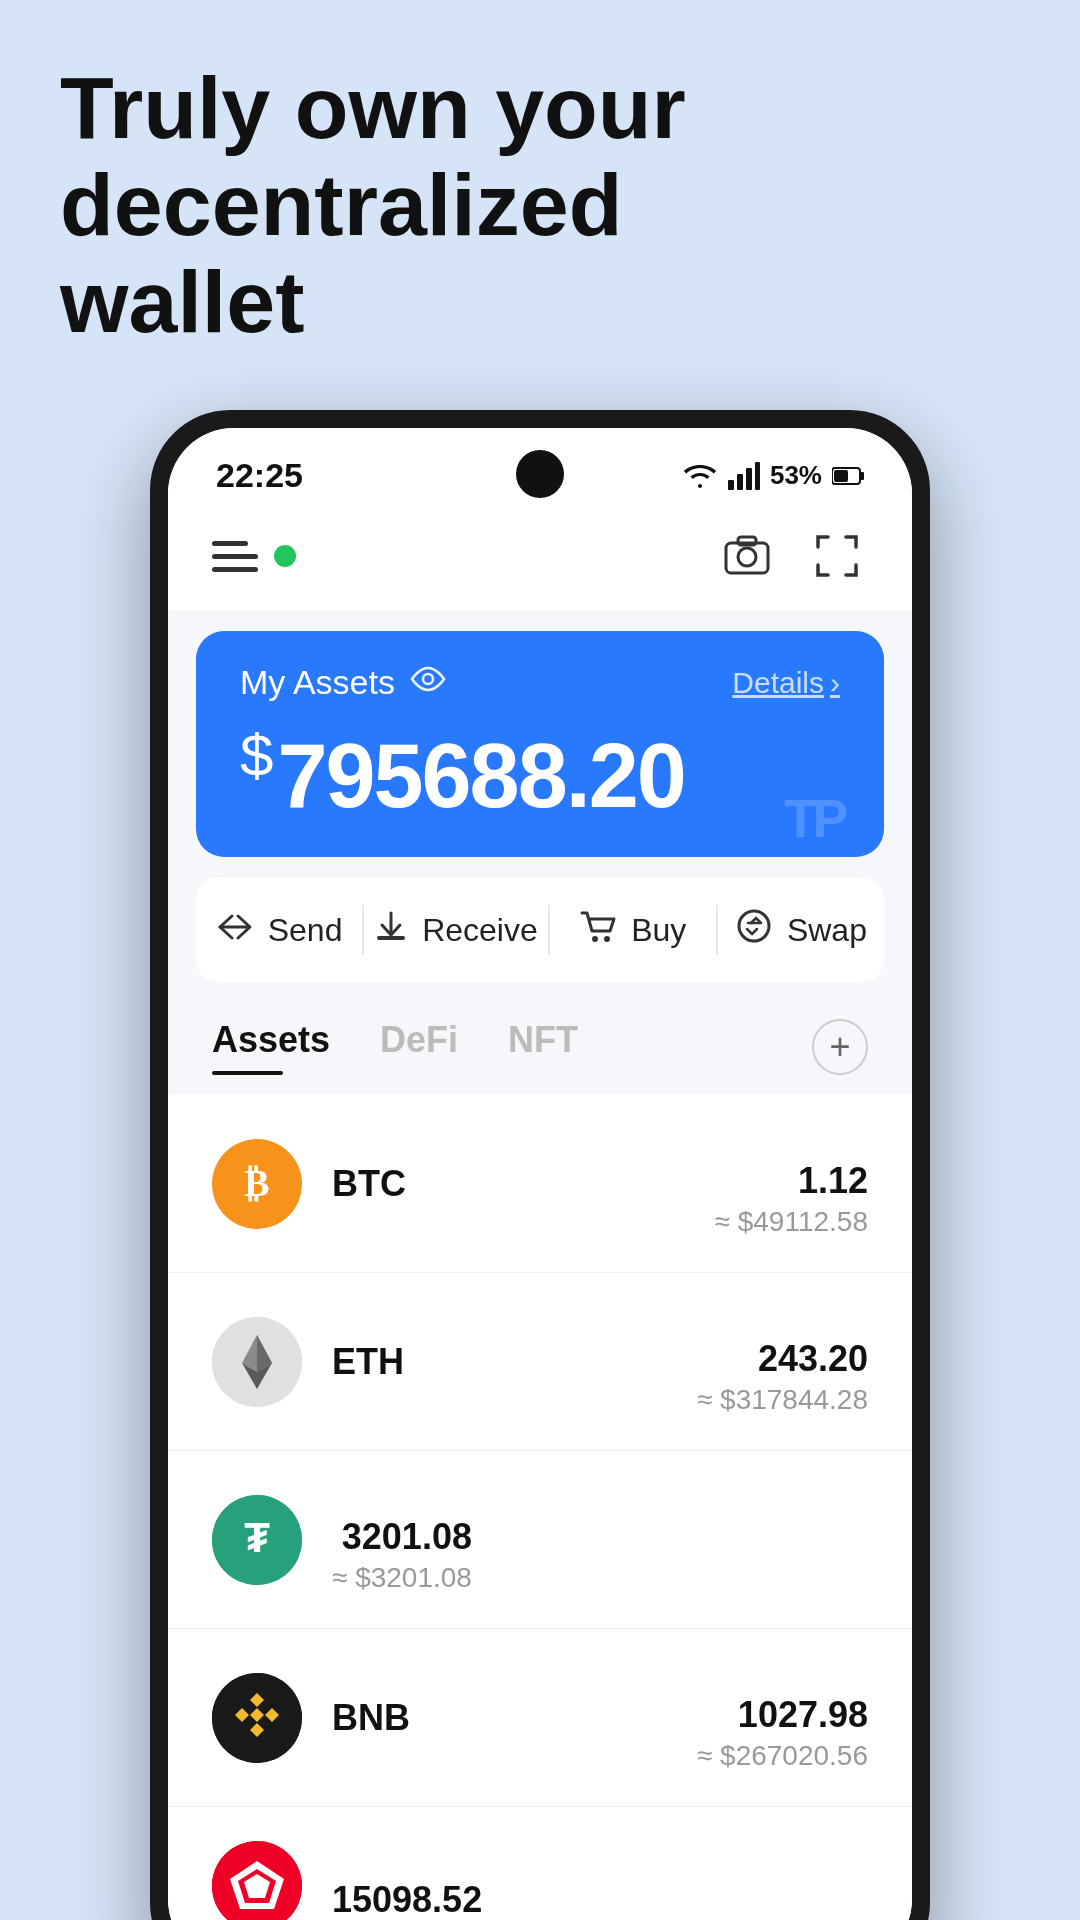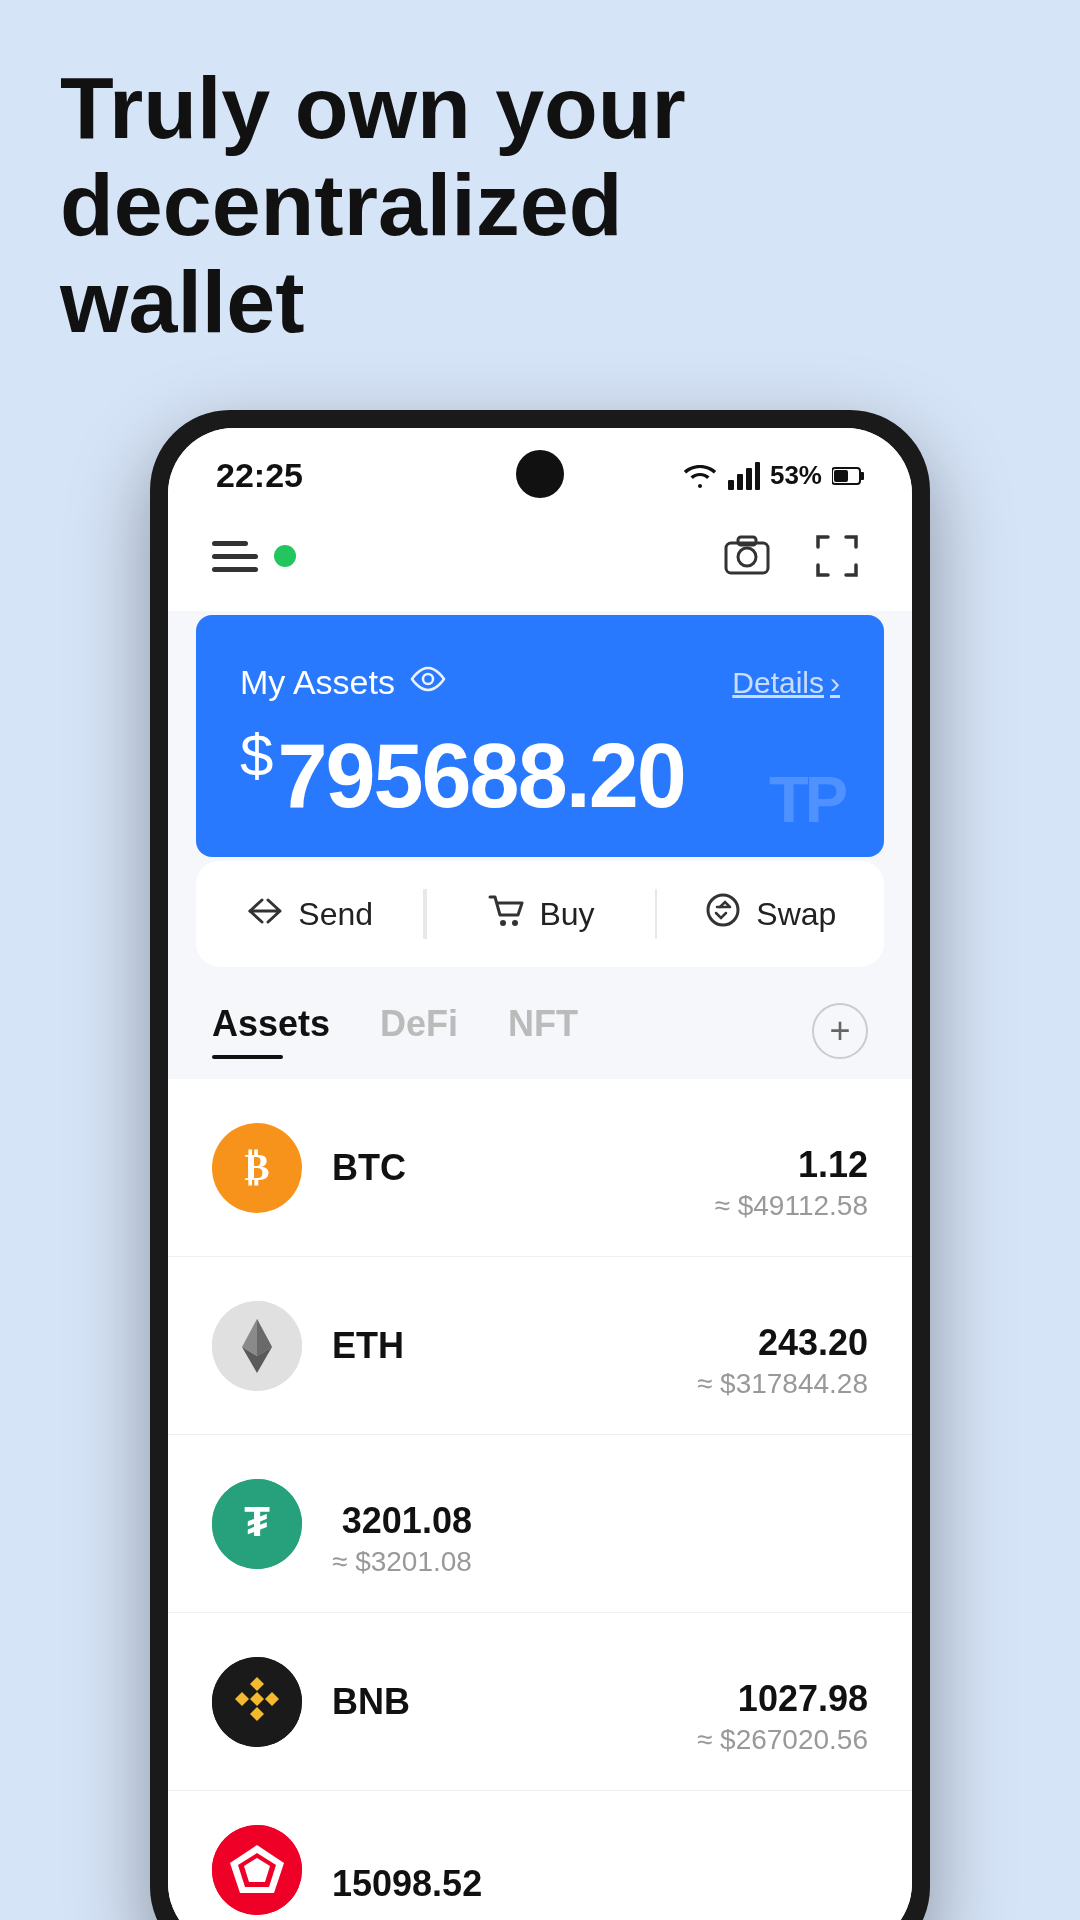--- a/index.html
+++ b/index.html
@@ -140,23 +140,23 @@
       display: flex;
       align-items: center;
       justify-content: center;
       font-size: 36px;
       color: #333;
     }
 
     
     .balance-card {
       background: #2979ff;
-      margin: 4px 28px;
-      border-radius: 16px;
-      padding: 48px 44px 36px;
+      margin: 20px 28px;
+      border-radius: 28px;
+      padding: 32px 44px 36px;
       position: relative;
       overflow: hidden;
     }
 
     .card-header {
       display: flex;
       align-items: center;
       justify-content: space-between;
       margin-bottom: 24px;
     }
@@ -195,22 +195,22 @@
     .balance-dollar {
       font-size: 60px;
       font-weight: 400;
       vertical-align: super;
       margin-right: 6px;
     }
 
     .tp-logo {
       position: absolute;
       right: 40px;
-      bottom: 20px;
-      font-size: 65px;
+      bottom: 8px;
+      font-size: 53px;
       font-weight: 900;
       color: rgba(255,255,255,0.18);
       letter-spacing: -4px;
     }
 
     
     .action-bar {
       background: #fff;
       margin: 0 28px;
       border-radius: 24px;
@@ -456,20 +456,31 @@
           <span class="action-btn-icon">
             <svg width="38" height="30" viewBox="0 0 38 30" fill="none">
               <path d="M4 15h30M22 4l12 11-12 11" stroke="#333" stroke-width="3" stroke-linecap="round" stroke-linejoin="round"></path>
               <path d="M16 4L4 15l12 11" stroke="#333" stroke-width="3" stroke-linecap="round" stroke-linejoin="round"></path>
             </svg>
           </span>
           <span>Send</span>
         </div>
       </div>
       <div class="action-divider"></div>
+      <div class="action-btn">
+        <div class="action-btn-inner">
+          <span class="action-btn-icon">
+            <svg width="34" height="34" viewBox="0 0 34 34" fill="none">
+              <path d="M17 4v22M8 16l9 10 9-10" stroke="#333" stroke-width="3" stroke-linecap="round" stroke-linejoin="round"></path>
+              <rect x="3" y="27" width="28" height="4" rx="2" fill="#333"></rect>
+            </svg>
+          </span>
+          <span>Receive</span>
+        </div>
+      </div>
       <div class="action-divider"></div>
       <div class="action-btn">
         <div class="action-btn-inner">
           <span class="action-btn-icon">
             <svg width="38" height="34" viewBox="0 0 38 34" fill="none">
               <path d="M3 4h5l5 18h18l4-12H10" stroke="#333" stroke-width="3" stroke-linecap="round" stroke-linejoin="round" fill="none"></path>
               <circle cx="16" cy="30" r="3" fill="#333"></circle>
               <circle cx="28" cy="30" r="3" fill="#333"></circle>
             </svg>
           </span>

